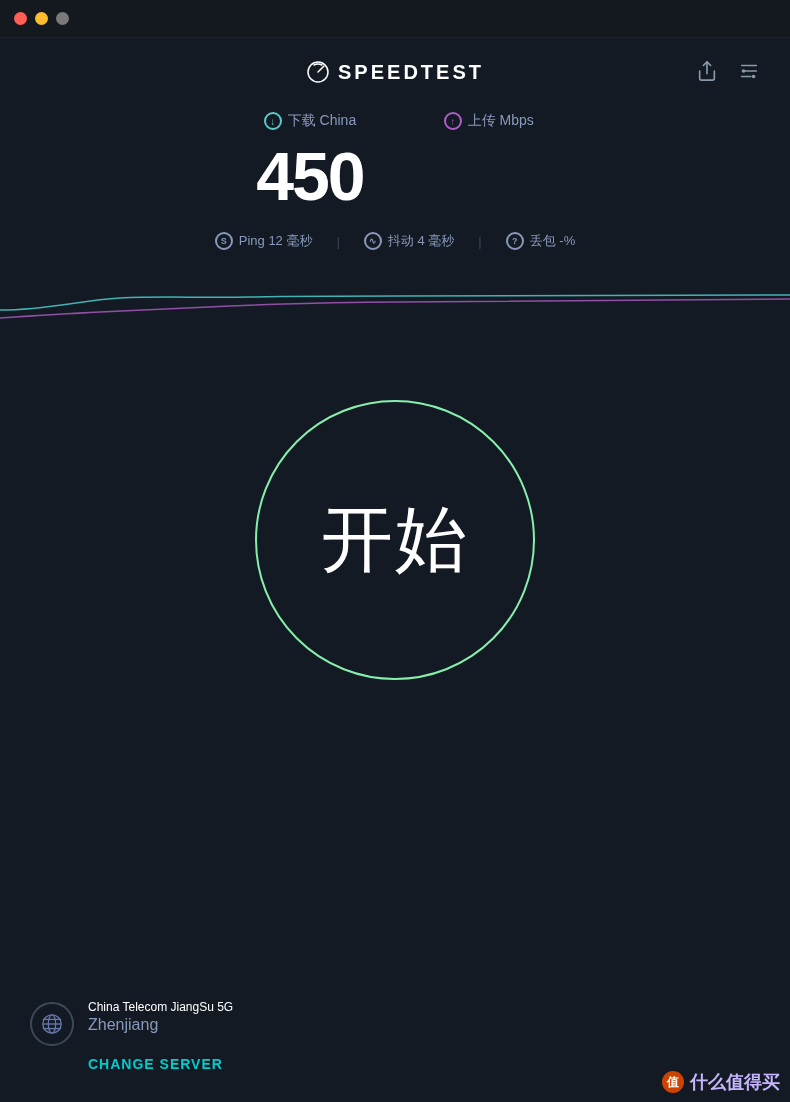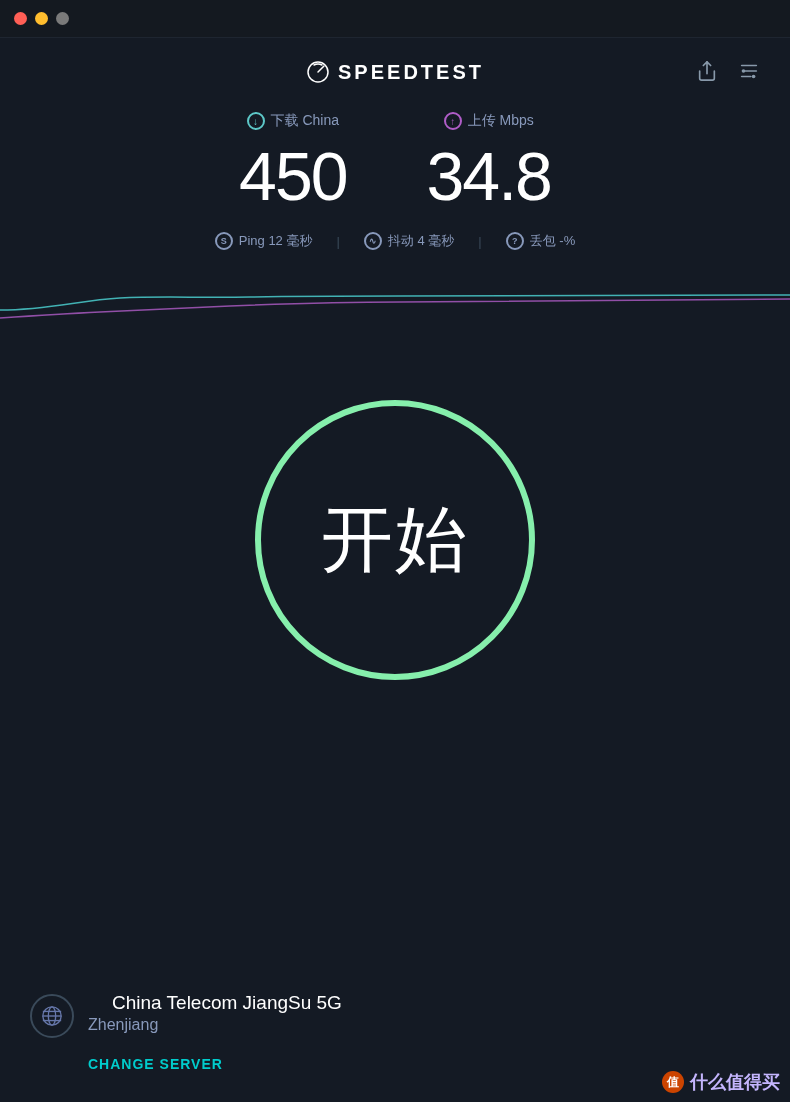--- a/index.html
+++ b/index.html
@@ -125,21 +125,21 @@
       align-items: center;
       justify-content: center;
       font-size: 10px;
     }
 
     .download-arrow { border-color: #5dc8c8; color: #5dc8c8; }
     .upload-arrow { border-color: #b05dc8; color: #b05dc8; }
 
     .stat-value {
       font-size: 68px;
-      font-weight: 400;
+      font-weight: 700;
       color: #ffffff;
       line-height: 1;
       letter-spacing: -2px;
       margin-top: 12px;
     }
 
     
     .ping-row {
       display: flex;
       justify-content: center;
@@ -190,21 +190,21 @@
       display: flex;
       justify-content: center;
       align-items: center;
       padding: 60px 0 70px;
     }
 
     .go-circle {
       width: 280px;
       height: 280px;
       border-radius: 50%;
-      border: 6px solid #86efac;
+      border: 2px solid #86efac;
       display: flex;
       align-items: center;
       justify-content: center;
       cursor: pointer;
       position: relative;
       background: transparent;
     }
 
     .go-text {
       font-size: 72px;
@@ -236,24 +236,23 @@
       margin-top: 2px;
     }
 
     .server-details {
       display: flex;
       flex-direction: column;
       gap: 2px;
     }
 
     .server-name {
-      font-size: 19px;
+      font-size: 12px;
       font-weight: 500;
       color: #ffffff;
-      margin-left: 24px;
     }
 
     .server-location {
       font-size: 16px;
       color: #8899bb;
     }
 
     .change-server {
       font-size: 14px;
       font-weight: 700;
@@ -348,21 +347,20 @@
         <div class="arrow-icon download-arrow">↓</div>
         <span>下载 China</span>
       </div>
       <div class="stat-value">450</div>
     </div>
     <div class="stat-item">
       <div class="stat-label">
         <div class="arrow-icon upload-arrow">↑</div>
         <span>上传 Mbps</span>
       </div>
-      <div class="stat-value">34.8</div>
     </div>
   </div>
 
   <div class="ping-row">
     <div class="ping-item">
       <div class="ping-icon">S</div>
       <span><span>Ping</span> <span>12</span> <span>毫秒</span></span>
     </div>
     <span class="divider">|</span>
     <div class="ping-item">

